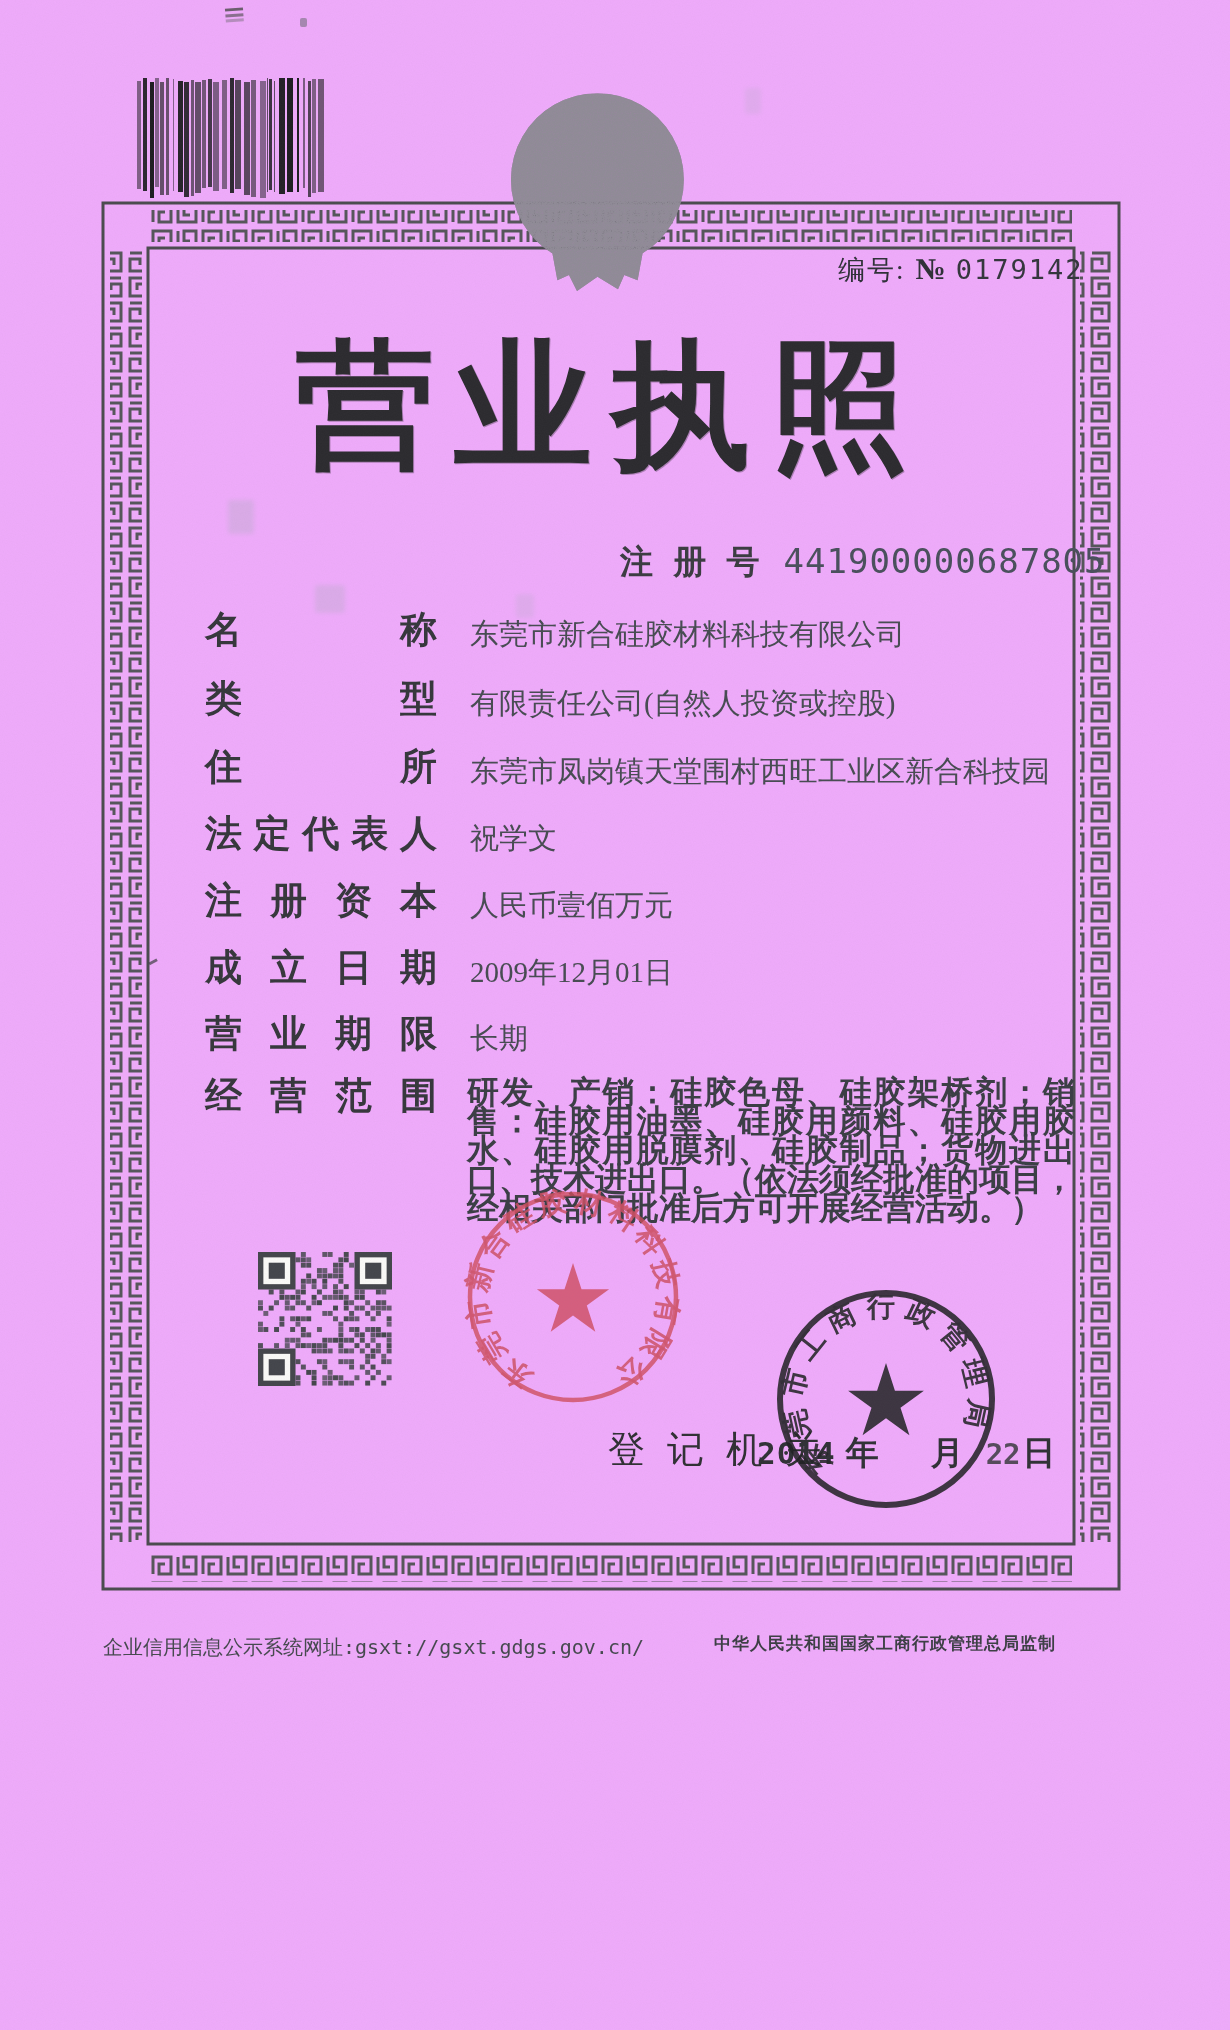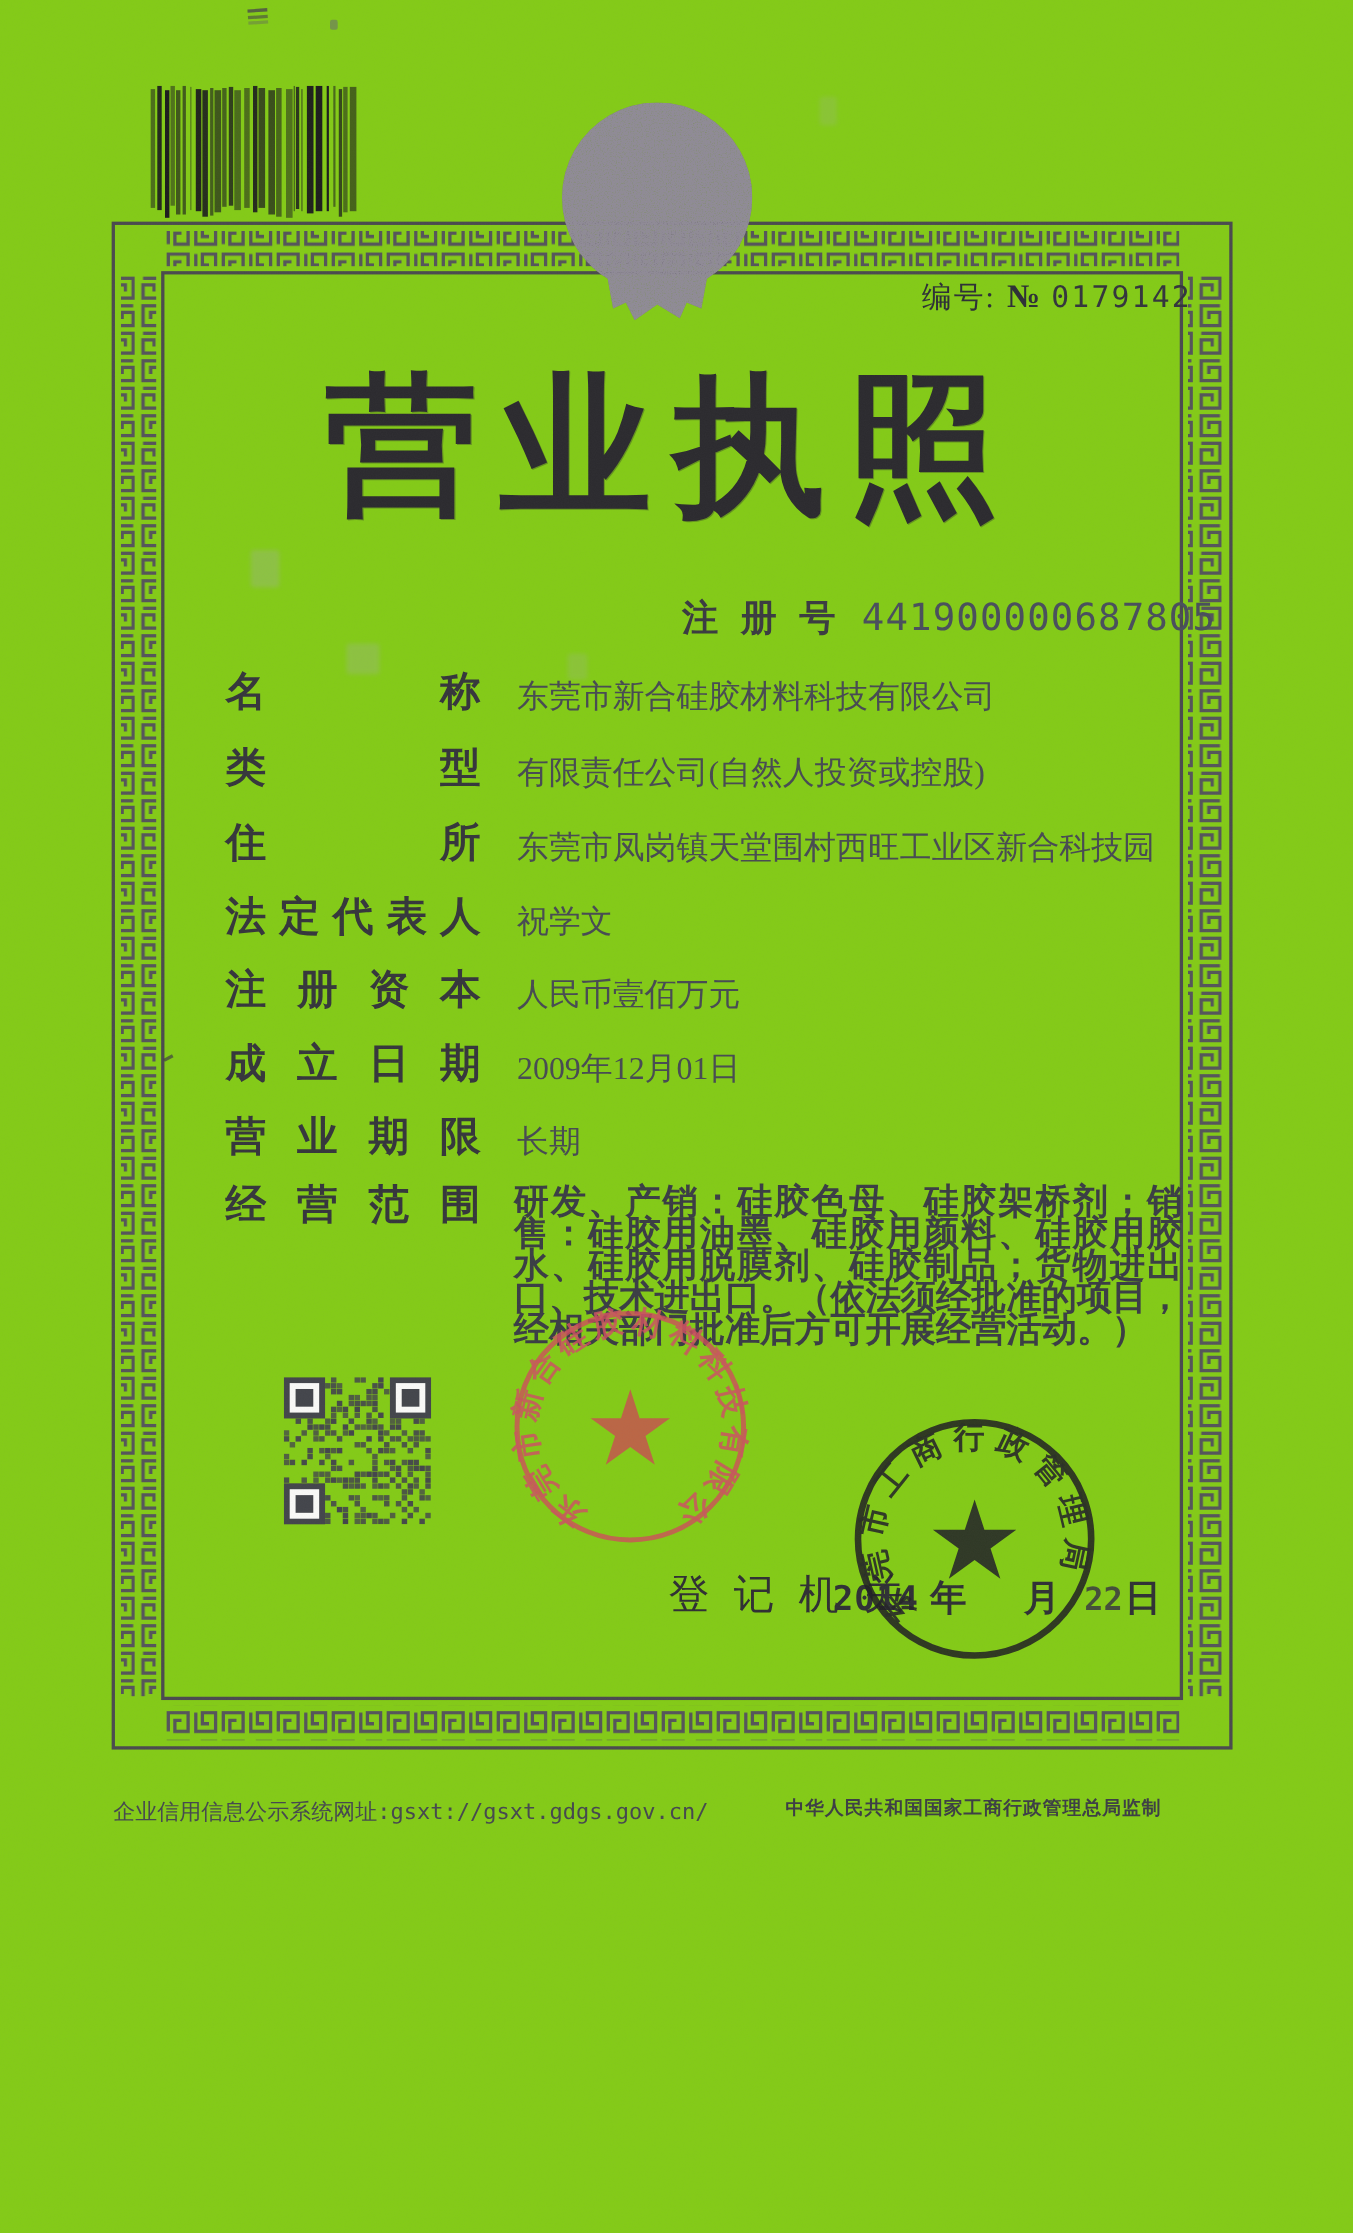--- a/index.html
+++ b/index.html
@@ -1,16 +1,16 @@
 <!DOCTYPE html>
 <html><head>
 <meta charset="utf-8">
 <style>
   html,body{margin:0;padding:0;background:#ffffff;}
-  #canvas{position:relative;width:1230px;height:2030px;background:#84cc16;overflow:hidden;
+  #canvas{position:relative;width:1230px;height:2030px;background:#f0abfc;overflow:hidden;
           font-family:"Liberation Serif","DejaVu Serif",serif;color:#3f4248;}
   .abs{position:absolute;}
 
   
   #barcode-svg{position:absolute;left:135px;top:78px;z-index:3;}
 
   
   #frame-svg{position:absolute;left:100px;top:200px;z-index:1;}
 
   

